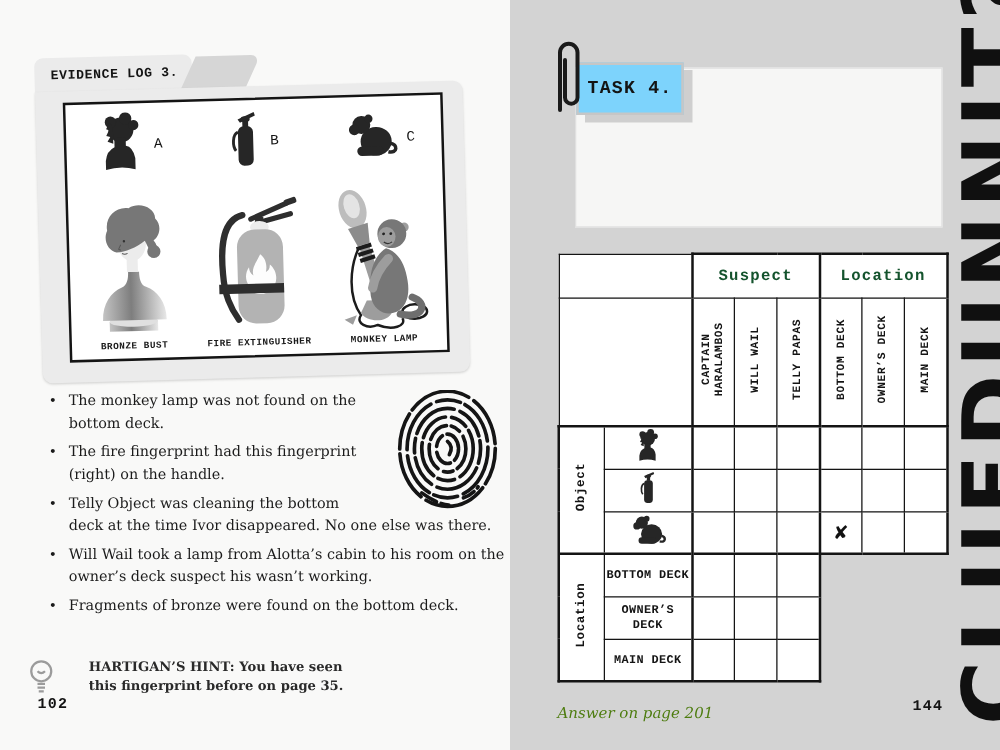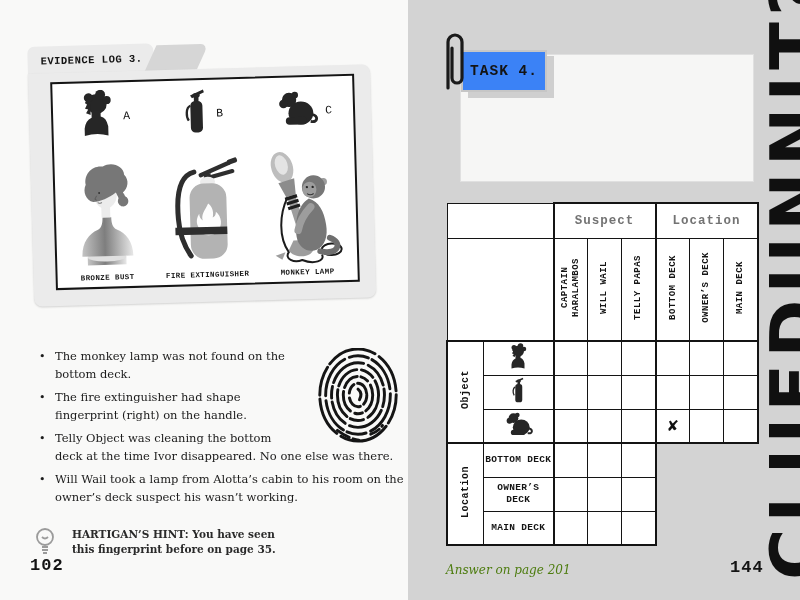--- a/index.html
+++ b/index.html
@@ -25,56 +25,56 @@
   .evidence-box{position:absolute;left:22px;top:36px;width:300px;height:204px;background:#ffffff;
                 border:2px solid #141414;display:flex;}
   .ev-col{flex:1 1 0;display:flex;flex-direction:column;align-items:center;padding-top:5px;}
   .sil-row{height:56px;display:flex;align-items:center;justify-content:center;gap:7px;}
   .sil-letter{font-size:11.5px;color:#141414;}
   .illus{height:130px;display:flex;align-items:flex-end;justify-content:center;}
   .ev-caption{margin-top:auto;padding-bottom:5px;font-size:7.5px;font-weight:bold;
               letter-spacing:.4px;color:#1a1a1a;}
 
   
-  .clues{position:absolute;left:34px;top:312px;width:372px;color:#1b1b1b;margin-top:36px;}
+  .clues{position:absolute;left:34px;top:312px;width:372px;color:#1b1b1b;}
   .fp-float{float:right;width:112px;height:98px;display:flex;justify-content:flex-end;}
   .clues ul{margin:0;padding:0;list-style:none;}
   .clues li{position:relative;padding-left:21px;font-size:11.5px;line-height:17.5px;
             margin-bottom:6px;}
   .clues li::before{content:"\2022";position:absolute;left:5px;top:0;font-size:11px;}
 
   
-  .hint{position:absolute;left:33px;top:527px;display:flex;gap:15px;align-items:flex-start;}
+  .hint{position:absolute;left:21px;top:527px;display:flex;gap:26px;align-items:flex-start;}
   .hint-text{width:220px;font-size:10.5px;line-height:15px;font-weight:bold;color:#2a2a2a;}
 
-  .pagenum{position:absolute;font-size:17px;font-weight:bold;letter-spacing:1px;color:#141414;}
+  .pagenum{position:absolute;font-size:12px;font-weight:bold;letter-spacing:1px;color:#141414;}
   .pagenum-left{left:30px;top:556px;}
   .pagenum-right{left:730px;top:558px;}
 
   
   .sheet{position:absolute;left:460px;top:54px;width:292px;height:126px;background:#f6f6f5;
          border:1px solid #e0e0e0;}
   .card{position:absolute;left:447px;top:88px;width:308px;height:107px;background:#ededec;
         box-sizing:border-box;padding:17px 18px 0 20px;}
   .instructions{font-size:10.5px;line-height:18px;color:#222222;width:268px;}
   .task-shadow{position:absolute;left:468px;top:56px;width:86px;height:42px;background:#cfcfcf;}
-  .task-box{position:absolute;left:461px;top:50px;width:86px;height:42px;background:#3b82f6;
+  .task-box{position:absolute;left:461px;top:50px;width:86px;height:42px;background:#7dd3fc;
             border:2px solid #c6c6c6;box-sizing:border-box;display:flex;align-items:center;
             justify-content:center;}
   .task-label{font-size:14.5px;font-weight:bold;letter-spacing:1px;color:#141414;}
   .paperclip{position:absolute;left:440px;top:28px;}
 
   
   table.grid{position:absolute;left:446px;top:202px;border-collapse:collapse;table-layout:fixed;}
   table.grid td{border:1px solid #141414;background:#ffffff;padding:0;text-align:center;
                 vertical-align:middle;}
   td.spacer{border:0;background:transparent;}
   .r-group{height:35px;} .r-names{height:103px;} .r-std{height:34px;}
   td.ghead{background:#dcdcdc;font-family:"Liberation Mono",monospace;font-size:12.5px;
-           font-weight:bold;letter-spacing:1px;color:#737373;}
+           font-weight:bold;letter-spacing:1px;color:#14532d;}
   td.vname span{writing-mode:vertical-rl;transform:rotate(180deg);display:inline-block;
                 max-height:97px;font-family:"Liberation Mono",monospace;font-size:9px;
                 font-weight:bold;letter-spacing:.5px;line-height:10.5px;color:#141414;}
   td.glabel{background:#dcdcdc;width:35px;}
   td.glabel span{writing-mode:vertical-rl;transform:rotate(180deg);display:inline-block;
                  font-family:"Liberation Mono",monospace;font-size:10px;font-weight:bold;
                  letter-spacing:.5px;color:#141414;}
   td.rlabel{font-family:"Liberation Mono",monospace;font-size:9.5px;font-weight:bold;
             letter-spacing:.3px;line-height:12px;color:#141414;}
   td.mark{font-family:"DejaVu Sans",sans-serif;font-size:15px;font-weight:900;color:#111;}
@@ -227,23 +227,24 @@
         <ellipse cx="47" cy="48" rx="27" ry="33" stroke-dasharray="12 4 40 5 26 4"></ellipse>
         <ellipse cx="47" cy="48" rx="33" ry="40" stroke-dasharray="44 5 20 4 36 5"></ellipse>
         <ellipse cx="47" cy="48" rx="39" ry="47" stroke-dasharray="30 4 52 5 40 4"></ellipse>
         <path d="M47,42 q6,5 0,13" stroke-dasharray="12 3"></path>
         <path d="M26,84 q12,9 22,10" stroke-dasharray="14 4"></path>
         <path d="M60,88 q8,-3 12,-9" stroke-dasharray="10 4"></path>
       </svg>
     </div>
     <ul>
       <li>The monkey lamp was not found on the bottom deck.</li>
-      <li>The fire extinguisher had shape fingerprint (right) on the handle.</li>
+      <li>The fire fingerprint had this fingerprint (right) on the handle.</li>
       <li>Telly Object was cleaning the bottom deck at the time Ivor disappeared. No one else was there.</li>
       <li>Will Wail took a lamp from Alotta’s cabin to his room on the owner’s deck suspect his wasn’t working.</li>
+      <li>Fragments of bronze were found on the bottom deck.</li>
     </ul>
   </div>
 
   <div class="hint">
     <span>
       <svg width="24" height="30" viewBox="0 0 24 30" fill="none" stroke="#9b9b9b" stroke-width="1.8">
         <circle cx="12" cy="10" r="8"></circle>
         <path d="M9,10 q3,3 6,0"></path>
         <path d="M9,20 h6 M9,23 h6 M10,26 h4"></path>
       </svg>

